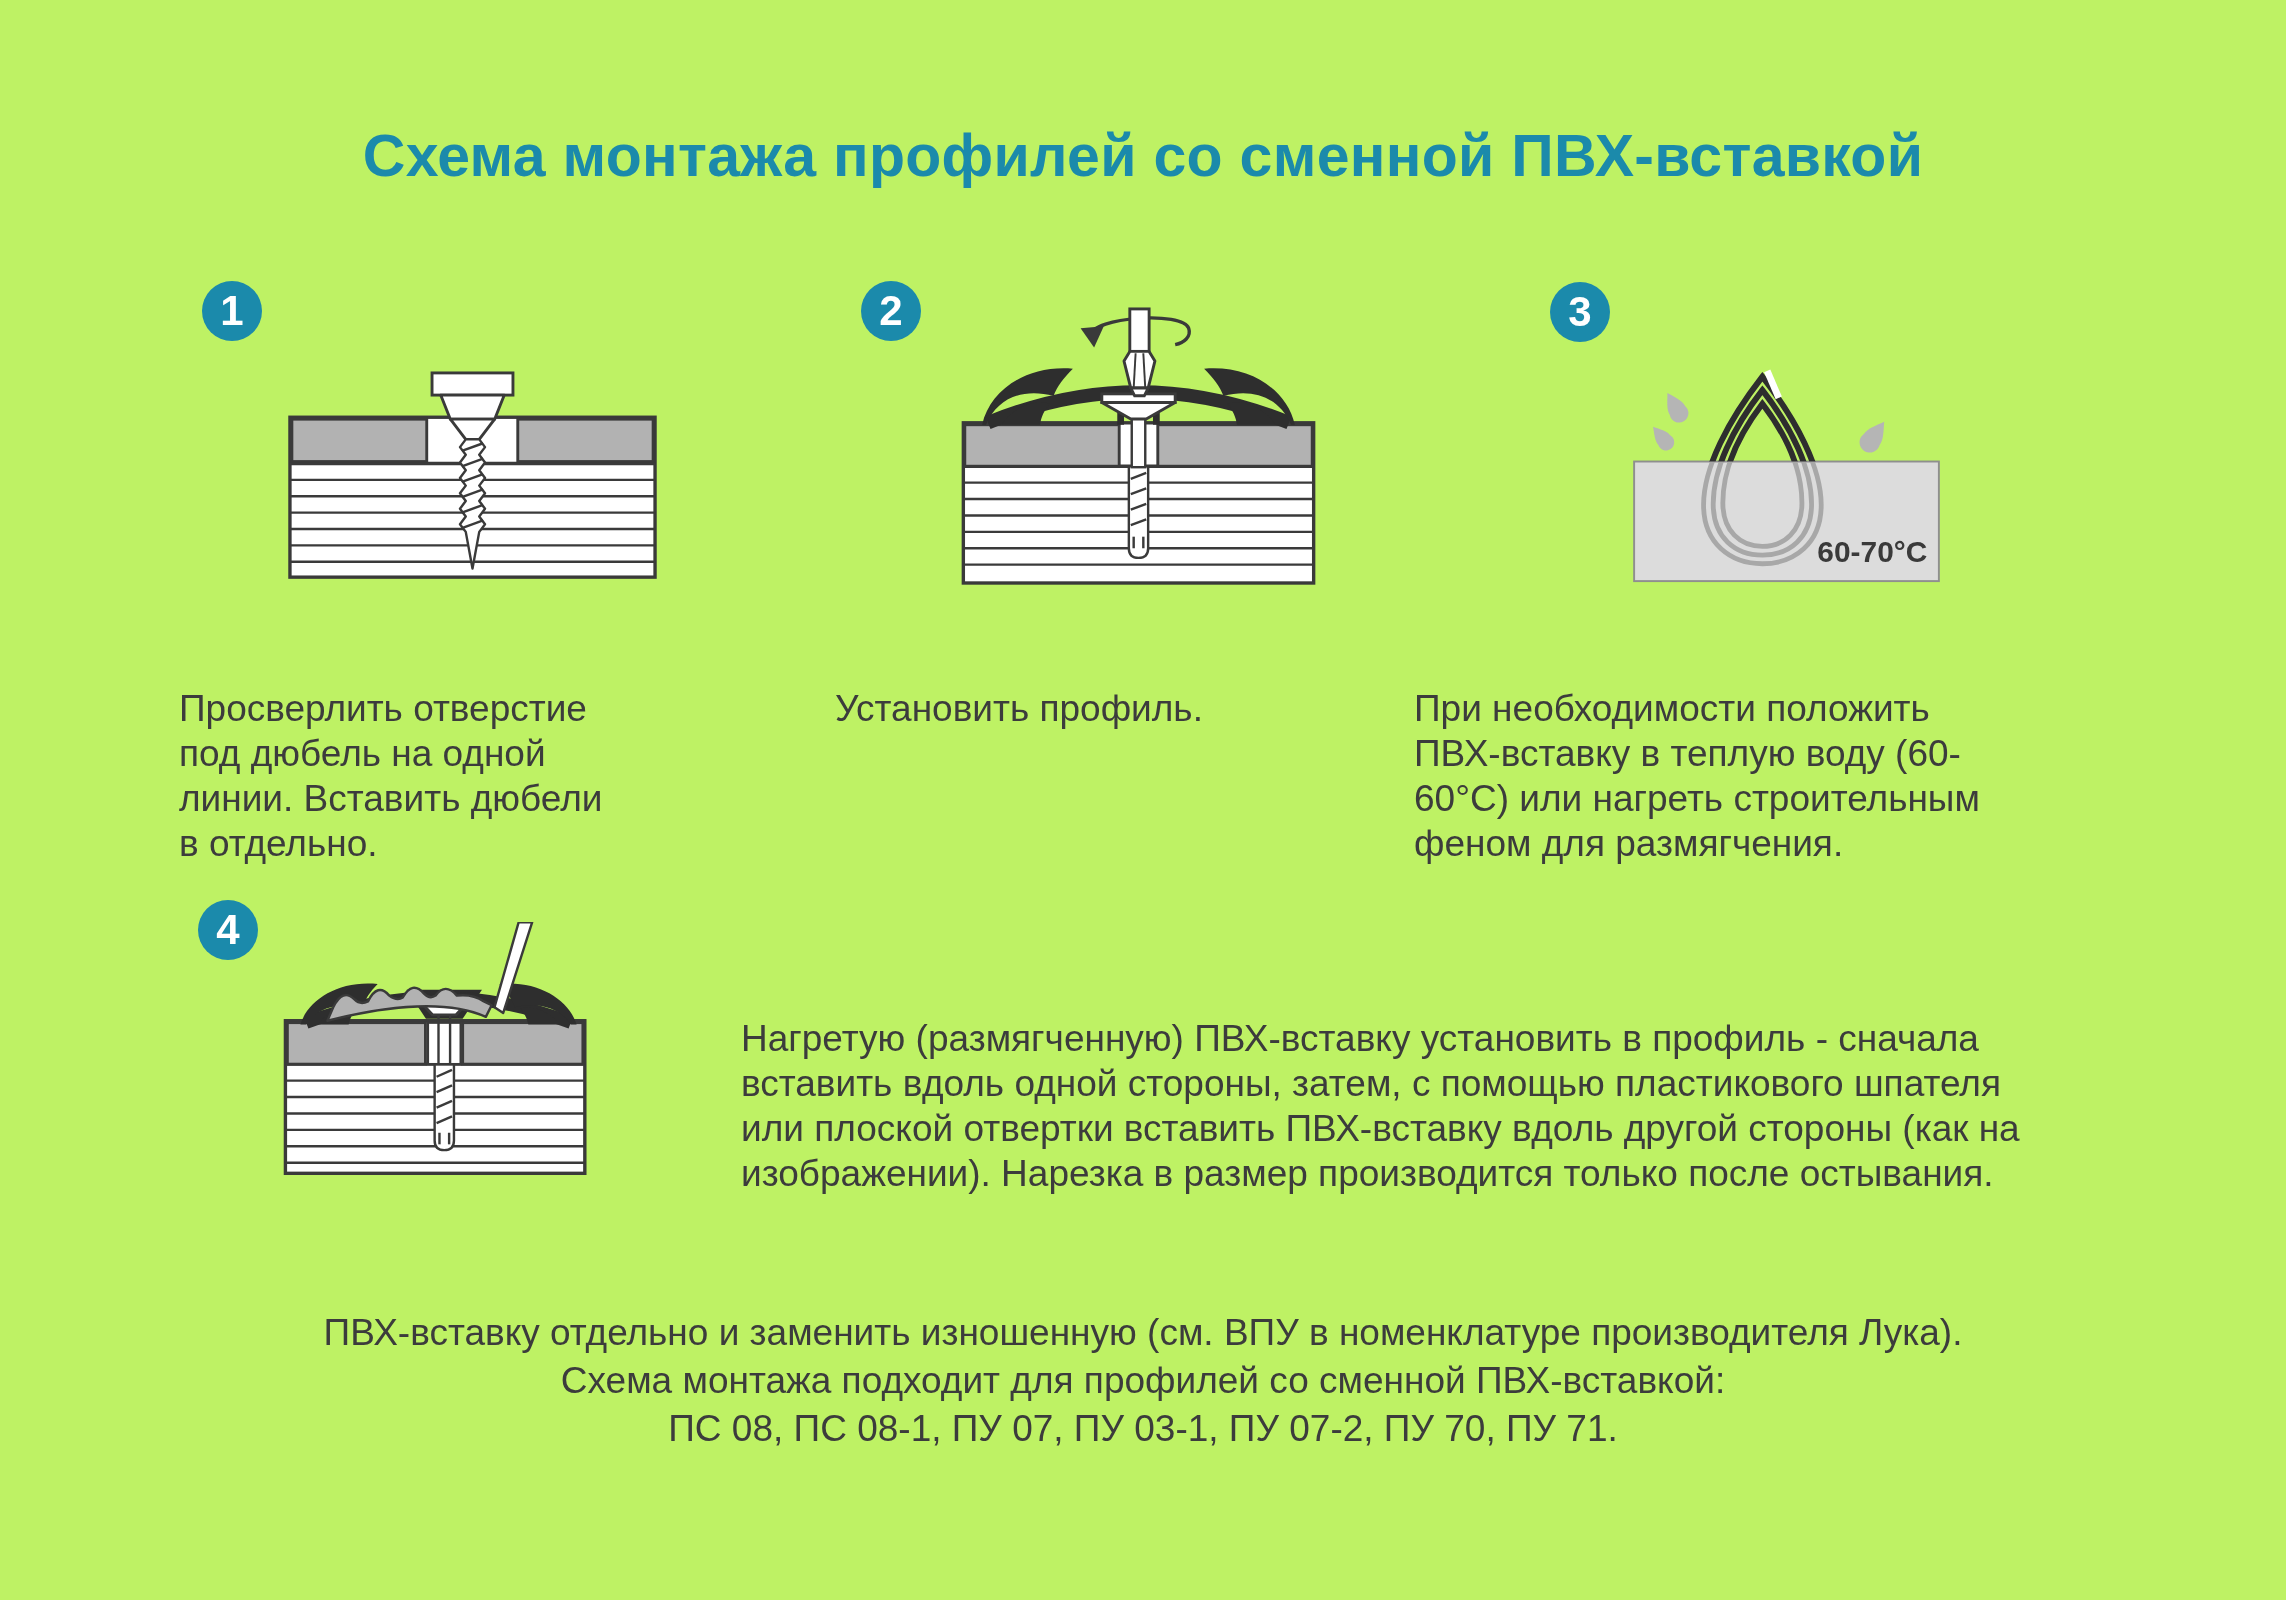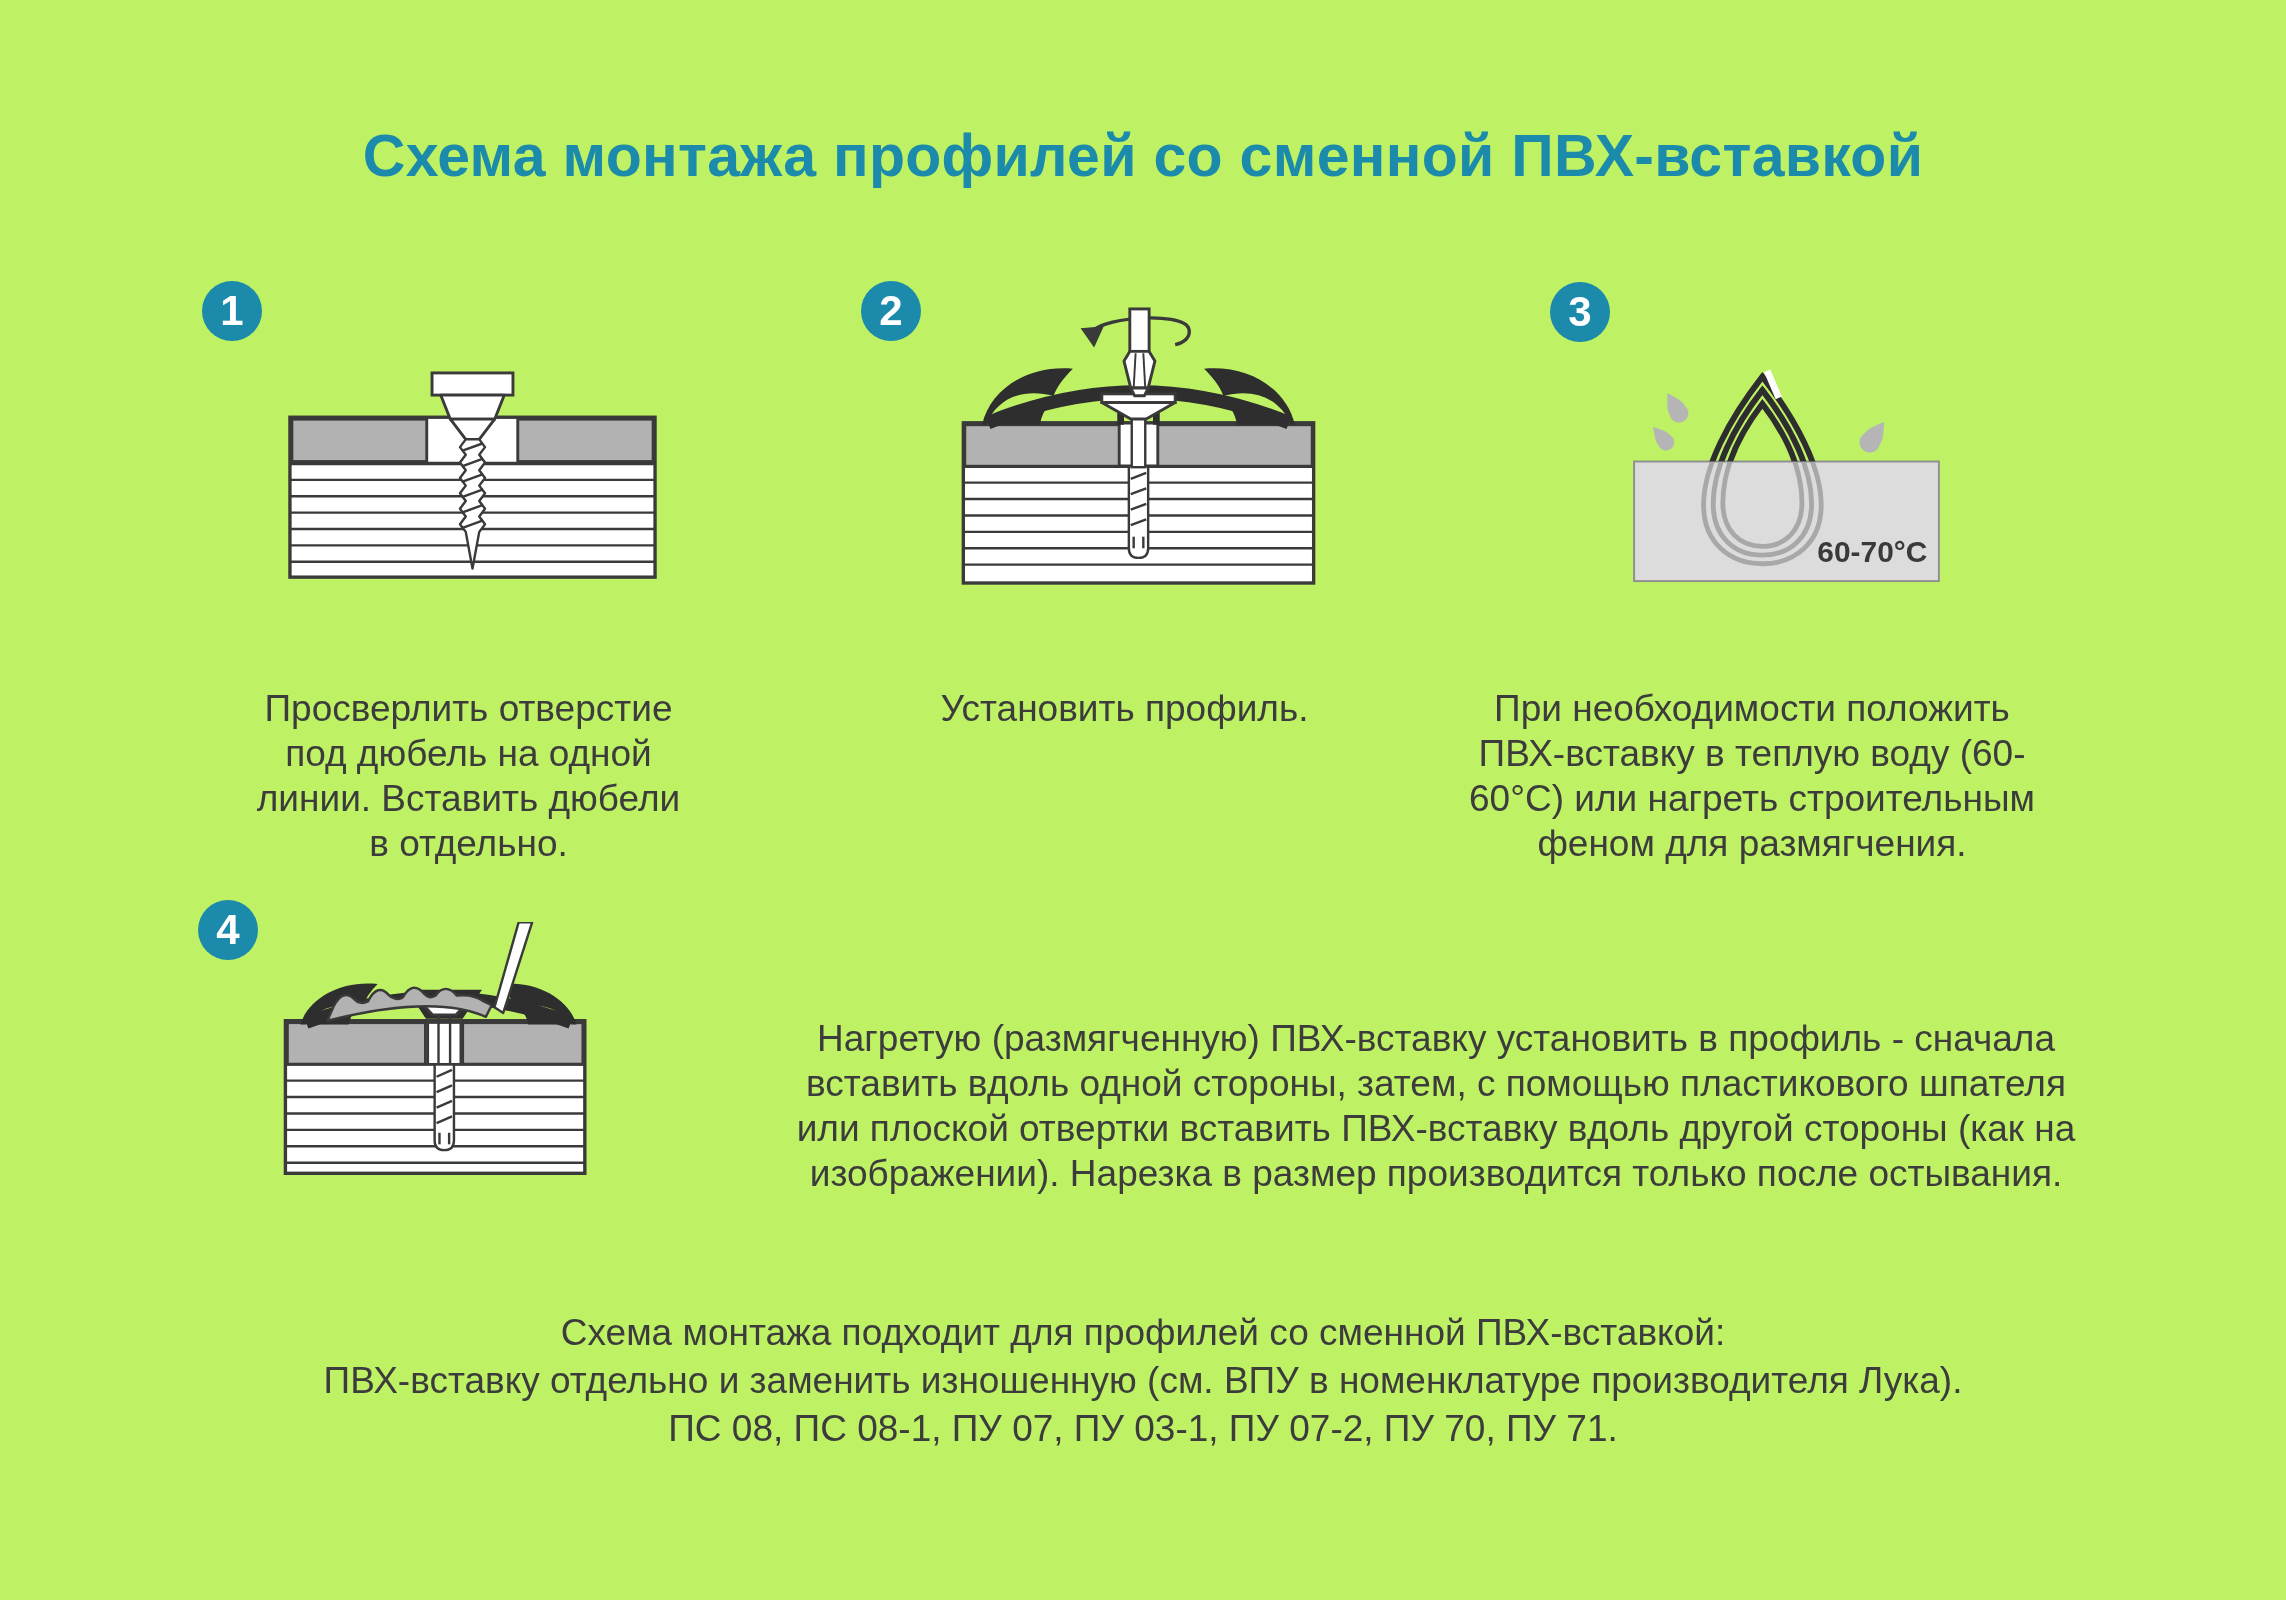--- a/index.html
+++ b/index.html
@@ -40,21 +40,21 @@
   .badge-4 { left: 198px; top: 900px; }
   .illus { position: absolute; }
   .illus-1 { left: 287px; top: 371px; width: 371px; height: 210px; }
   .illus-2 { left: 959px; top: 305px; width: 359px; height: 280px; }
   .illus-3 { left: 1632px; top: 367px; width: 309px; height: 217px; }
   .illus-4 { left: 283px; top: 922px; width: 311px; height: 266px; }
   .caption {
     position: absolute;
     font-size: 37px;
     line-height: 45px;
-    text-align: center;
+    text-align: left;
     color: var(--text, #3c3c3c);
   }
   .caption-1 { left: 179px; top: 686px; width: 579px; }
   .caption-2 { left: 835px; top: 686px; width: 579px; }
   .caption-3 { left: 1414px; top: 686px; width: 676px; }
   .caption-4 { left: 741px; top: 1016px; width: 1390px; }
   .footer {
     position: absolute;
     left: 0; top: 1309px; width: 100%;
     font-size: 37px;
@@ -246,19 +246,19 @@
   </div>
 
   <div class="caption caption-4">
     <div>Нагретую (размягченную) ПВХ-вставку установить в профиль - сначала</div>
     <div>вставить вдоль одной стороны, затем, с помощью пластикового шпателя</div>
     <div>или плоской отвертки вставить ПВХ-вставку вдоль другой стороны (как на</div>
     <div>изображении). Нарезка в размер производится только после остывания.</div>
   </div>
 
   <div class="footer">
+    <div>ПВХ-вставку отдельно и заменить изношенную (см. ВПУ в номенклатуре производителя Лука).</div>
     <div>Схема монтажа подходит для профилей со сменной ПВХ-вставкой:</div>
-    <div>ПВХ-вставку отдельно и заменить изношенную (см. ВПУ в номенклатуре производителя Лука).</div>
     <div>ПС 08, ПС 08-1, ПУ 07, ПУ 03-1, ПУ 07-2, ПУ 70, ПУ 71.</div>
   </div>
 
 </div>
 
 
 </body></html>

